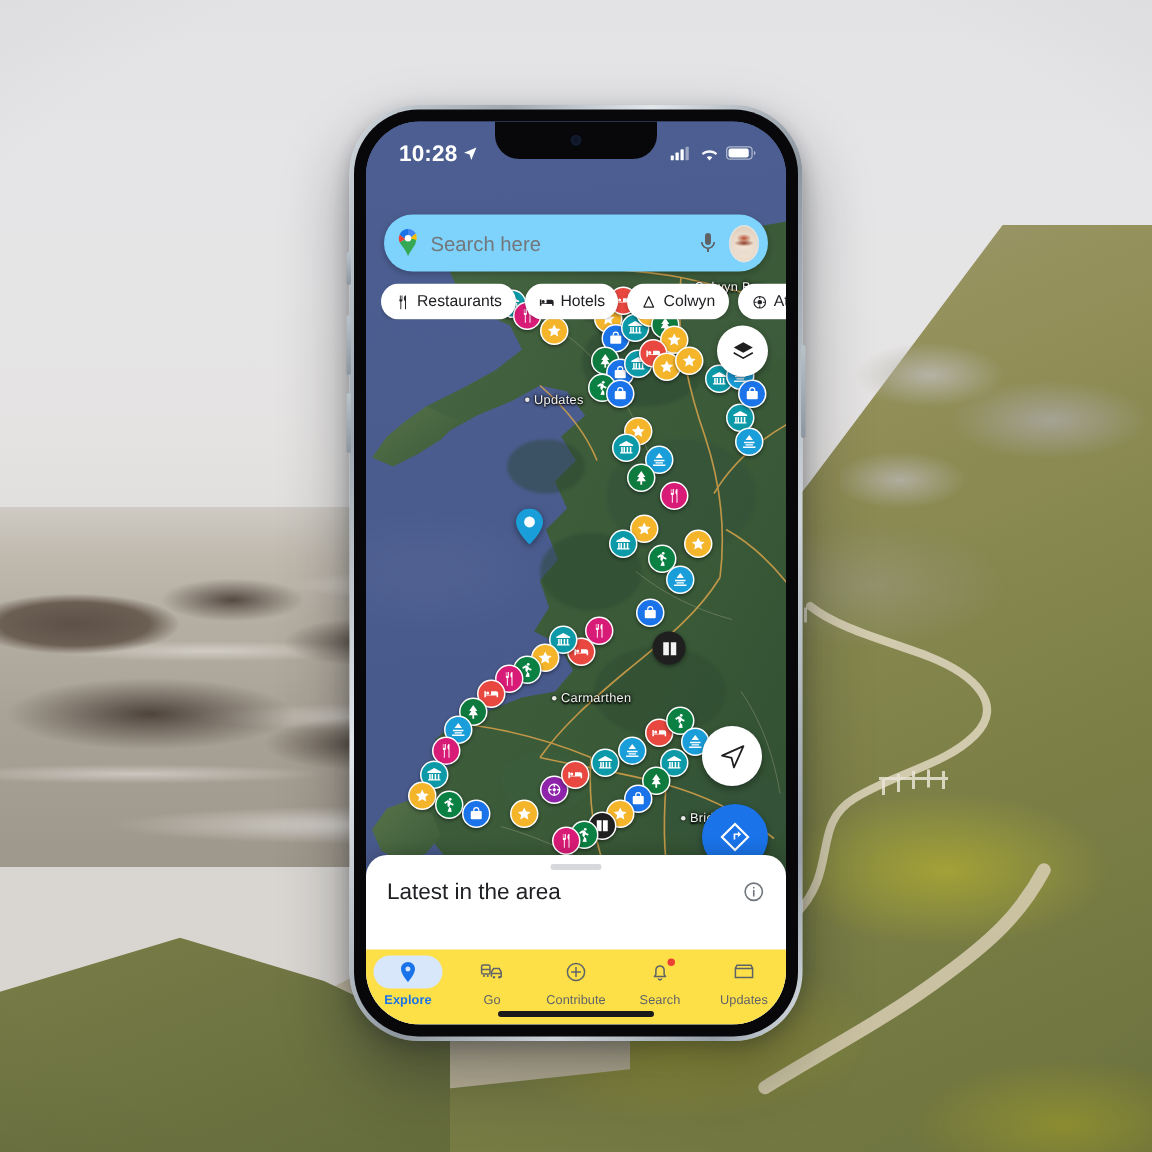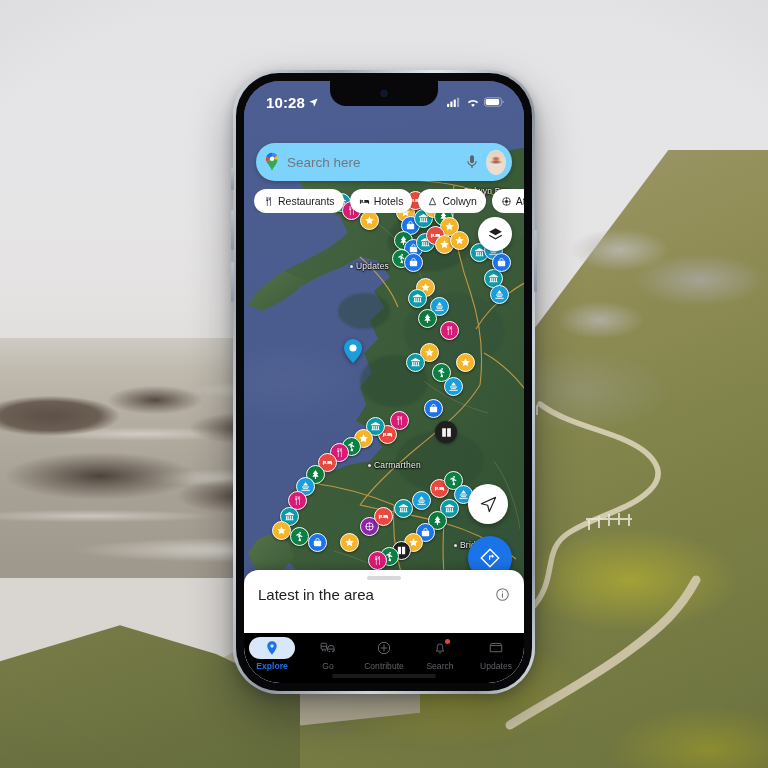--- a/index.html
+++ b/index.html
@@ -299,21 +299,21 @@
     padding: 6px 14px 0 14px;
   }
   .sheet-title{
     font-size:15px; color:#202124; font-weight:400;
   }
   .info-icon{ width:15px; height:15px; color:#70757a; }
 
   
   .navbar{
     position:absolute; left:0; right:0; bottom:0; height:50px;
-    background:#000000;
+    background:#fde047;
     display:flex; align-items:flex-start; justify-content:space-around;
     padding-top:4px;
     z-index:36;
   }
   .navitem{
     display:flex; flex-direction:column; align-items:center; gap:2px;
     width:56px; position:relative;
   }
   .navicon{
     width:46px; height:22px; border-radius:11px;

